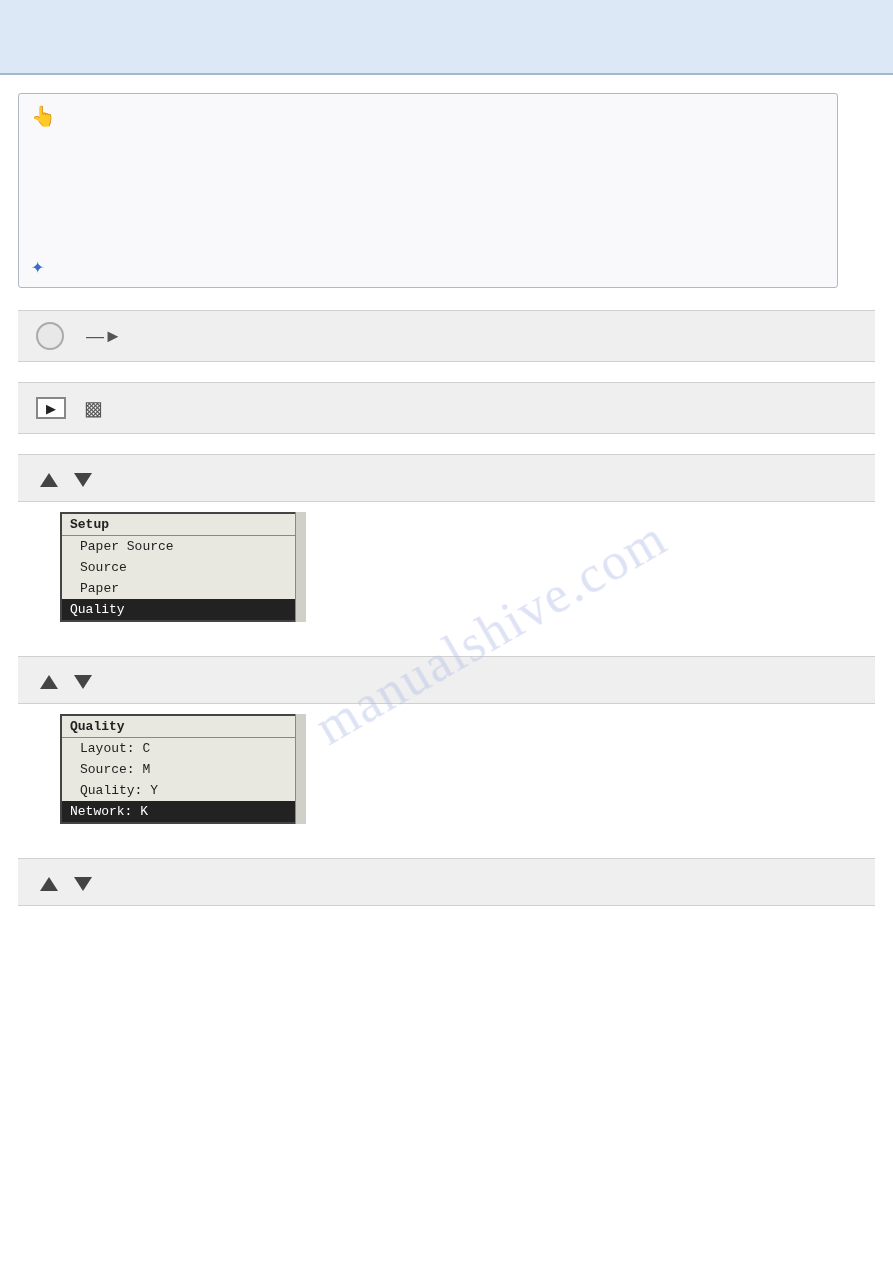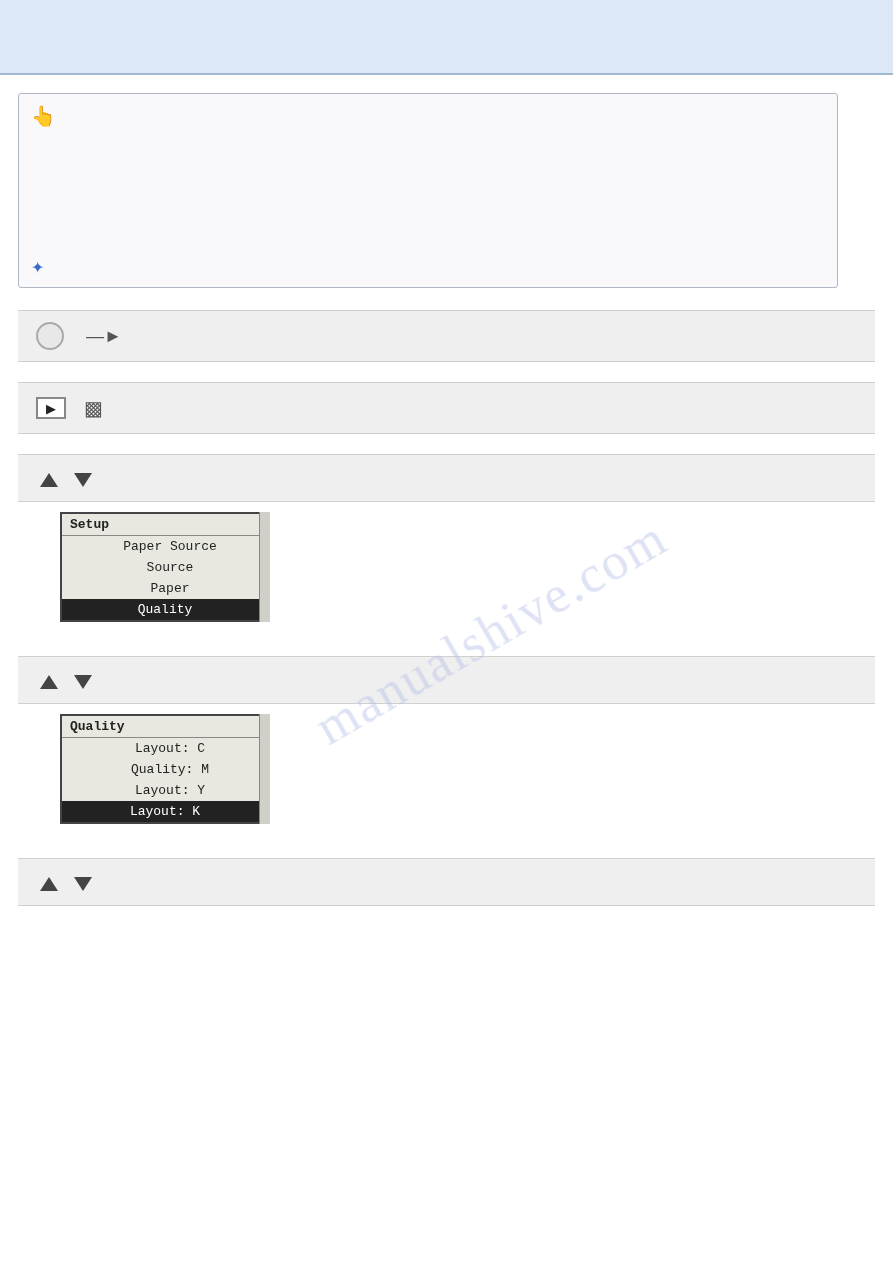--- a/index.html
+++ b/index.html
@@ -132,40 +132,39 @@
       border-left: 9px solid transparent;
       border-right: 9px solid transparent;
       border-top: 14px solid #444;
       margin: 0 4px;
     }
 
     
     .lcd-box {
       border: 2.5px solid #444;
       background: #e8e8e0;
-      width: 210px;
+      width: 246px;
       padding: 0;
       margin: 10px 0 14px 42px;
       font-family: 'Courier New', monospace;
       font-size: 13px;
     }
 
     .lcd-box .lcd-title {
       background: #e8e8e0;
       padding: 3px 8px;
       font-weight: bold;
       border-bottom: 1px solid #888;
       font-size: 13px;
     }
 
     .lcd-box .lcd-item {
       padding: 3px 8px 3px 18px;
       color: #222;
       background: #e8e8e0;
-      text-align: center;
     }
 
     .lcd-box .lcd-item.selected {
       background: #222;
       color: #fff;
       padding-left: 8px;
     }
 
     .lcd-box-wrap {
       position: relative;
@@ -259,23 +258,23 @@
   <div class="nav-row">
     <span class="tri-up"></span>
     <span class="tri-down"></span>
   </div>
 
   <div class="lcd-container">
     <div class="lcd-box-wrap">
       <div class="lcd-box">
         <div class="lcd-title">Quality</div>
         <div class="lcd-item">Layout: C</div>
-        <div class="lcd-item">Quality: M</div>
-        <div class="lcd-item">Layout: Y</div>
-        <div class="lcd-item selected">Layout: K</div>
+        <div class="lcd-item">Source: M</div>
+        <div class="lcd-item">Quality: Y</div>
+        <div class="lcd-item selected">Network: K</div>
       </div>
       <div class="lcd-scroll"></div>
     </div>
   </div>
 
   <div class="strip-gap"></div>
 
   <div class="nav-row">
     <span class="tri-up"></span>
     <span class="tri-down"></span>

